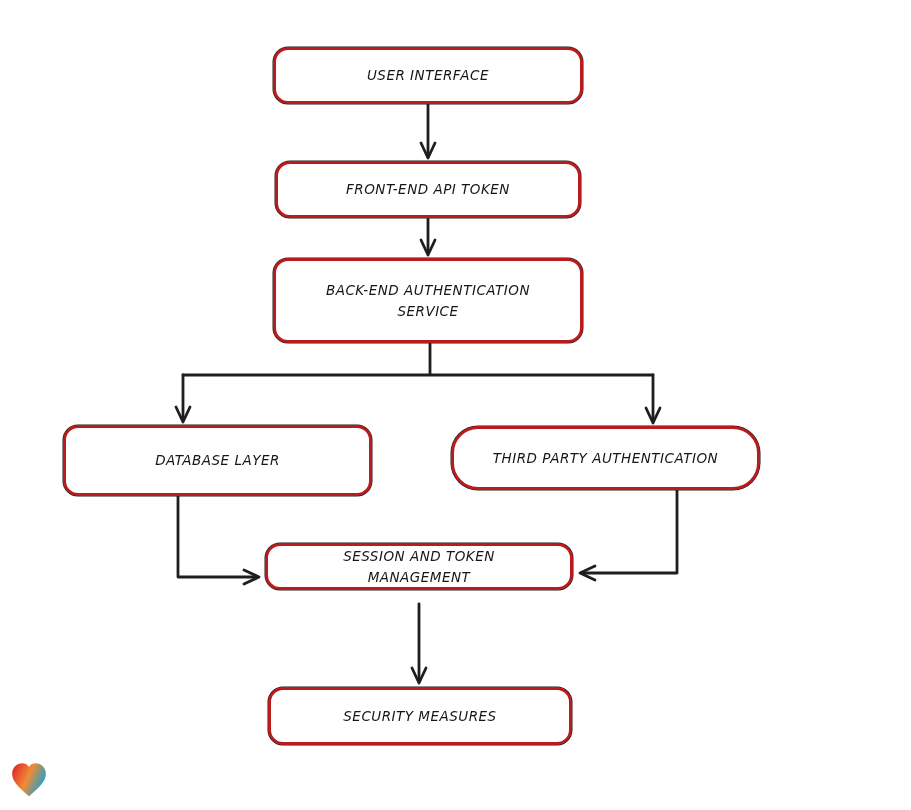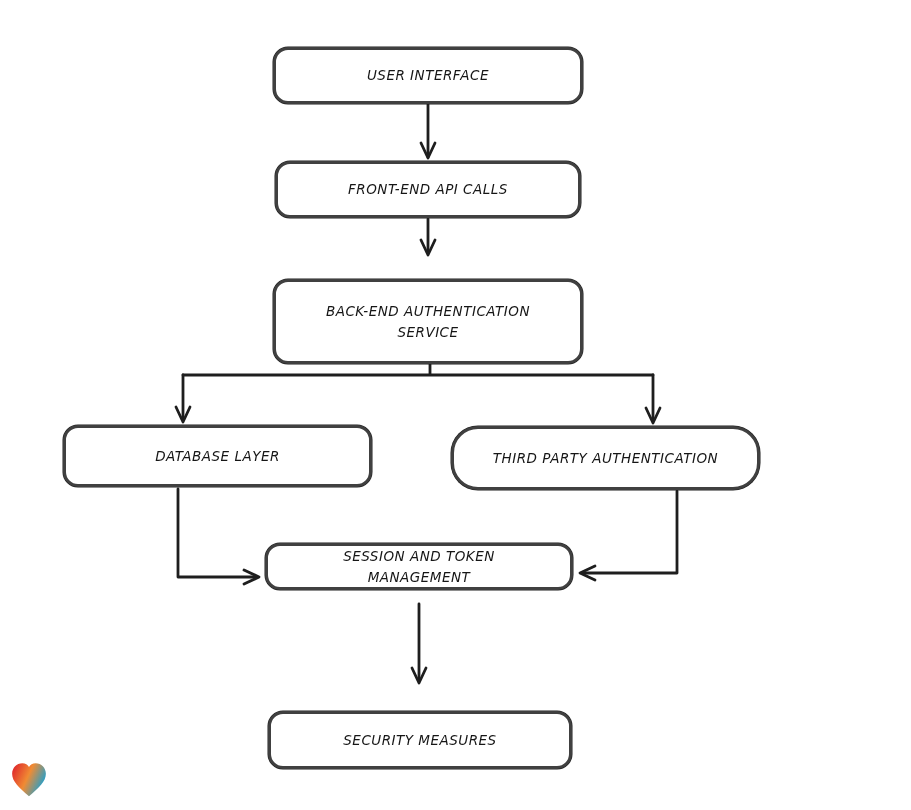--- a/index.html
+++ b/index.html
@@ -16,43 +16,43 @@
   }
   .edges {
     position: absolute; left: 0; top: 0;
     width: 911px; height: 810px;
     pointer-events: none;
   }
   .node {
     position: absolute;
     box-sizing: border-box;
     background: #ffffff;
-    border: 3px solid #404040;
+    border: 3px solid #b91c1c;
     border-radius: 15px;
     display: flex;
     align-items: center;
     justify-content: center;
     text-align: center;
     box-shadow: 0 0 0 0.5px #1e1e1e;
   }
   .node .label {
     font-style: italic;
     font-size: 13.5px;
     letter-spacing: 0.5px;
     line-height: 1.55;
     color: #161616;
     font-weight: 500;
   }
   .n1 { left: 273px; top: 47px;  width: 310px; height: 57px; }
   .n2 { left: 275px; top: 161px; width: 306px; height: 57px; }
-  .n3 { left: 273px; top: 258px; width: 310px; height: 85px; margin-top: 21px; }
-  .n4 { left: 63px;  top: 425px; width: 309px; height: 62px; align-items: center; }
+  .n3 { left: 273px; top: 258px; width: 310px; height: 85px; }
+  .n4 { left: 63px;  top: 425px; width: 309px; height: 71px; align-items: center; }
   .n5 { left: 451px; top: 426px; width: 309px; height: 64px; border-radius: 27px; }
   .n6 { left: 265px; top: 543px; width: 308px; height: 47px; }
-  .n7 { left: 268px; top: 687px; width: 304px; height: 58px; margin-top: 24px; }
+  .n7 { left: 268px; top: 687px; width: 304px; height: 58px; }
   .n3 .label { max-width: 240px; }
   .n6 .label { max-width: 195px; }
   .logo-badge {
     position: absolute;
     left: 9px; top: 759px;
     width: 40px; height: 42px;
     cursor: pointer;
   }
   .logo-badge svg { filter: blur(0.4px); }
 </style>
@@ -83,21 +83,21 @@
 
     <path d="M419,604 L419,681"></path>
     <path d="M412,668 L419,683 L426,668"></path>
   </svg>
 
   <div class="node n1">
     <span class="label">USER INTERFACE</span>
   </div>
 
   <div class="node n2">
-    <span class="label">FRONT-END API CALLS</span>
+    <span class="label">FRONT-END API TOKEN</span>
   </div>
 
   <div class="node n3">
     <span class="label">BACK-END AUTHENTICATION SERVICE</span>
   </div>
 
   <div class="node n4">
     <span class="label">DATABASE LAYER</span>
   </div>
 

